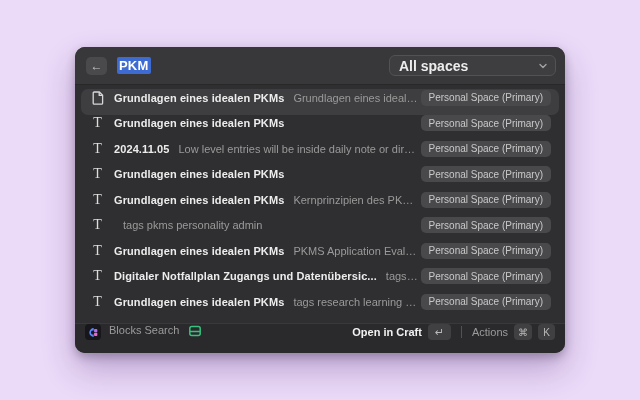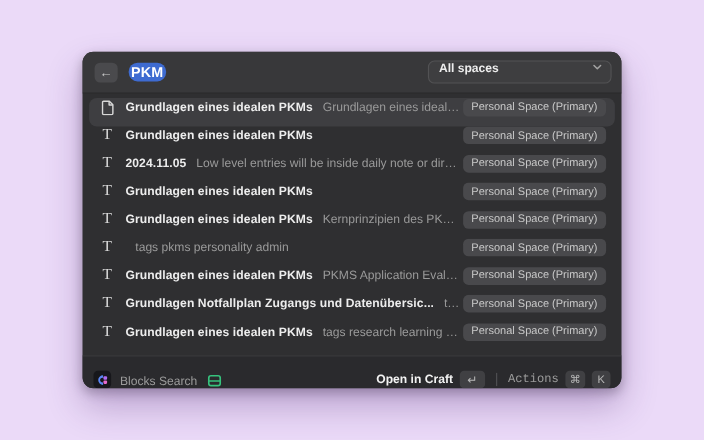--- a/index.html
+++ b/index.html
@@ -39,32 +39,32 @@
     display: flex; align-items: center; justify-content: center;
     font-size: 12px;
     line-height: 1;
     cursor: default;
   }
   .query-wrap { margin-left: 10px; font-size: 13px; font-weight: 700; }
   .query-selected {
     background: #3e6bd1;
     color: #ffffff;
     padding: 1px 2px;
-    border-radius: 8px;
+    border-radius: 2px;
     letter-spacing: 0.2px;
   }
   .spaces-select {
     margin-left: auto;
     width: 167px; height: 21px;
     background: #3e3e40;
     border: 1px solid #525254;
     border-radius: 6px;
-    display: flex; align-items: flex-start;
+    display: flex; align-items: center;
     padding: 0 7px 0 9px;
-    font-size: 11px; font-weight: 600; color: #ededed;
+    font-size: 14px; font-weight: 600; color: #ededed;
   }
   .spaces-select .chev { margin-left: auto; display: flex; }
   
   .list {
     flex: 1 1 auto;
     padding: 4px 6px;
     display: flex;
     flex-direction: column;
   }
   .row {
@@ -113,21 +113,21 @@
     padding: 2.5px 8px;
     border-radius: 5px;
   }
   
   .footer {
     height: 30px;
     flex: 0 0 auto;
     background: #2a2a2d;
     border-top: 1px solid rgba(255,255,255,0.07);
     display: flex;
-    align-items: flex-end;
+    align-items: flex-start;
     padding: 0 10px;
   }
   .app-logo {
     width: 16px; height: 16px;
     border-radius: 4px;
     background: #17171b;
     display: flex; align-items: center; justify-content: center;
     flex: 0 0 auto;
   }
   .footer-name { font-size: 11px; color: #9b9b9b; margin-left: 8px; }
@@ -140,21 +140,21 @@
     border-radius: 4px;
     height: 16px;
     min-width: 17px;
     padding: 0 4px;
     font-size: 10px;
     display: flex; align-items: center; justify-content: center;
     margin-left: 6px;
   }
   .keycap.return { min-width: 23px; font-size: 11px; }
   .vsep { width: 1px; height: 12px; background: #525255; margin: 0 10px; }
-  .actions-label { font-size: 11px; color: #9b9b9b; font-family: Liberation Mono, monospace; }
+  .actions-label { font-size: 11px; color: #9b9b9b; }
 </style>
 </head>
 <body>
 
 <div class="window">
 
   <div class="header">
     <div class="back-btn">
       <span>←</span>
     </div>
@@ -242,21 +242,21 @@
       <span class="row-title">Grundlagen eines idealen PKMs</span>
       <span class="row-subtitle">PKMS Application Evaluation Checklist</span>
       <span class="badge">Personal Space (Primary)</span>
     </div>
 
     <div class="row">
       <span class="row-icon">
 
         <span class="t-glyph" style="display: inline;">T</span>
       </span>
-      <span class="row-title">Grundlagen Notfallplan Zugangs und Datenübersic...</span>
+      <span class="row-title">Digitaler Notfallplan Zugangs und Datenübersic...</span>
       <span class="row-subtitle">tags life admin pkms security</span>
       <span class="badge">Personal Space (Primary)</span>
     </div>
 
     <div class="row">
       <span class="row-icon">
 
         <span class="t-glyph" style="display: inline;">T</span>
       </span>
       <span class="row-title">Grundlagen eines idealen PKMs</span>

